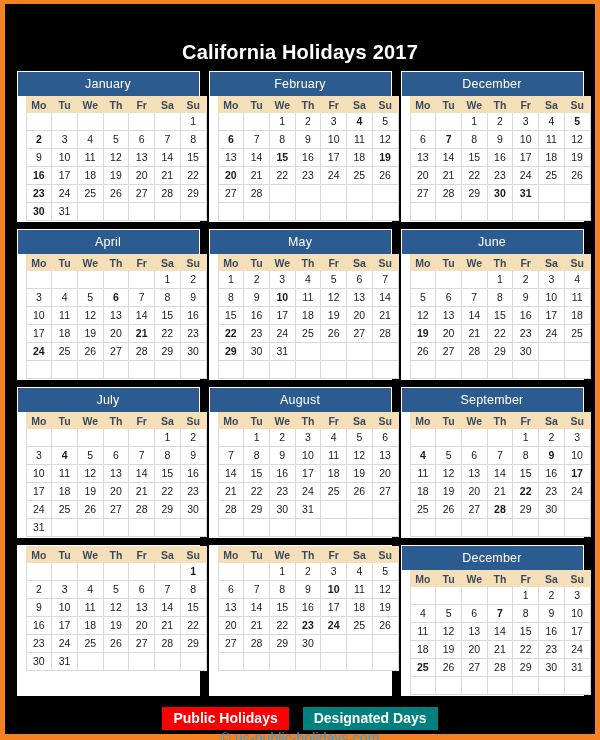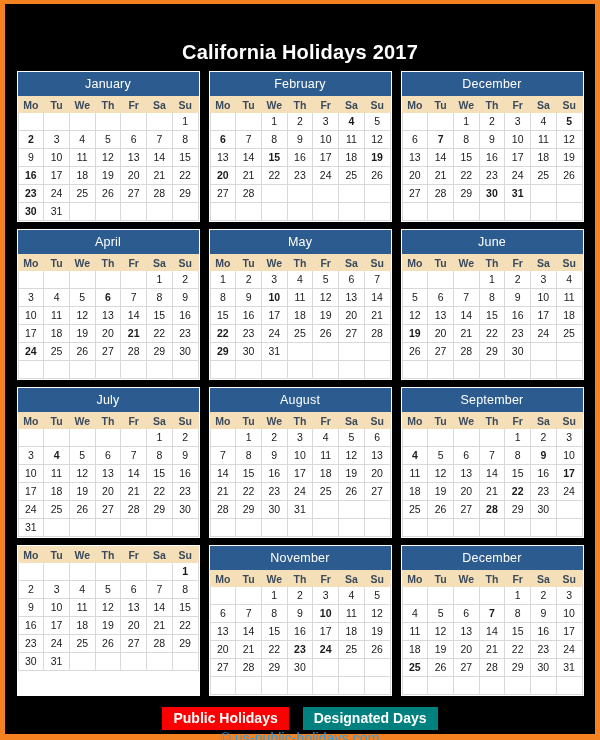--- a/index.html
+++ b/index.html
@@ -56,20 +56,21 @@
     text-align: center;
     padding: 5px 0 5px 0;
     letter-spacing: 0.2px;
     border-left: 1px solid #2c5c8f;
     border-right: 1px solid #2c5c8f;
   }
   table.cal {
     border-collapse: collapse;
     width: 100%;
     table-layout: fixed;
+    margin-left: 8px;
   }
   table.cal th {
     background: #f5dfb9;
     color: #3b4a5a;
     font-size: 10.5px;
     font-weight: bold;
     height: 15px;
     text-align: center;
     border: 1px solid #f5dfb9;
     padding: 0;
@@ -846,21 +847,20 @@
               <td class="empty"></td>
               <td class="empty"></td>
               <td class="empty"></td>
               <td class="empty"></td>
               <td class="empty"></td>
             </tr>
           </tbody>
         </table>
       </div>
       <div class="month">
-        <div class="month-header">November</div>
         <table class="cal">
           <thead>
             <tr>
               <th>Mo</th>
               <th>Tu</th>
               <th>We</th>
               <th>Th</th>
               <th>Fr</th>
               <th>Sa</th>
               <th>Su</th>

